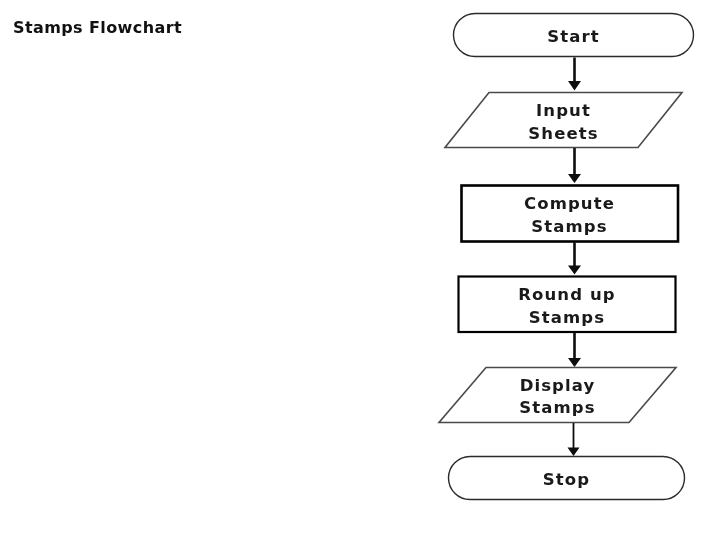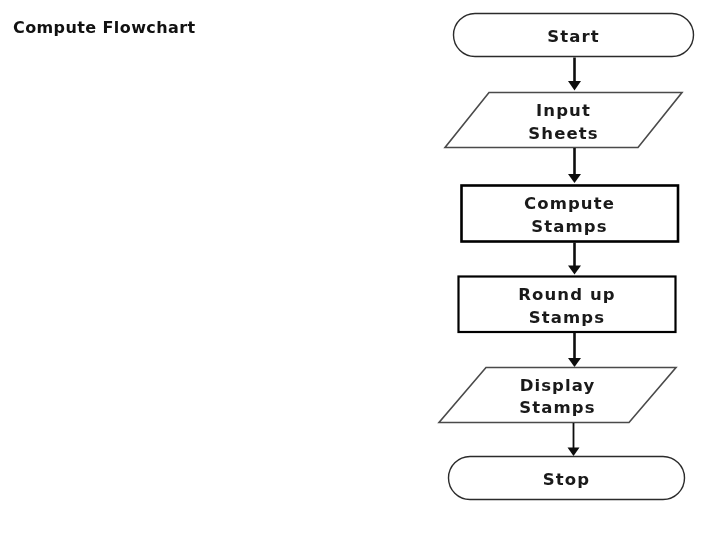--- a/index.html
+++ b/index.html
@@ -54,21 +54,21 @@
   .arrow-head {
     fill: #0d0d0d;
     stroke: none;
   }
 </style>
 </head>
 <body>
 
 <div class="canvas">
 
-  <div class="title">Compute Flowchart</div>
+  <div class="title">Stamps Flowchart</div>
 
   <svg class="diagram" width="720" height="540" viewBox="0 0 720 540" xmlns="http://www.w3.org/2000/svg">
 
     <g>
       <rect class="terminator-shape" x="453.5" y="13.5" width="240" height="43" rx="21.5" ry="21.5"></rect>
       <text class="node-label" x="573.5" y="41.5">Start</text>
     </g>
 
     <g>
       <line class="arrow-line" x1="574.5" y1="57.5" x2="574.5" y2="82" stroke-width="2.6"></line>

